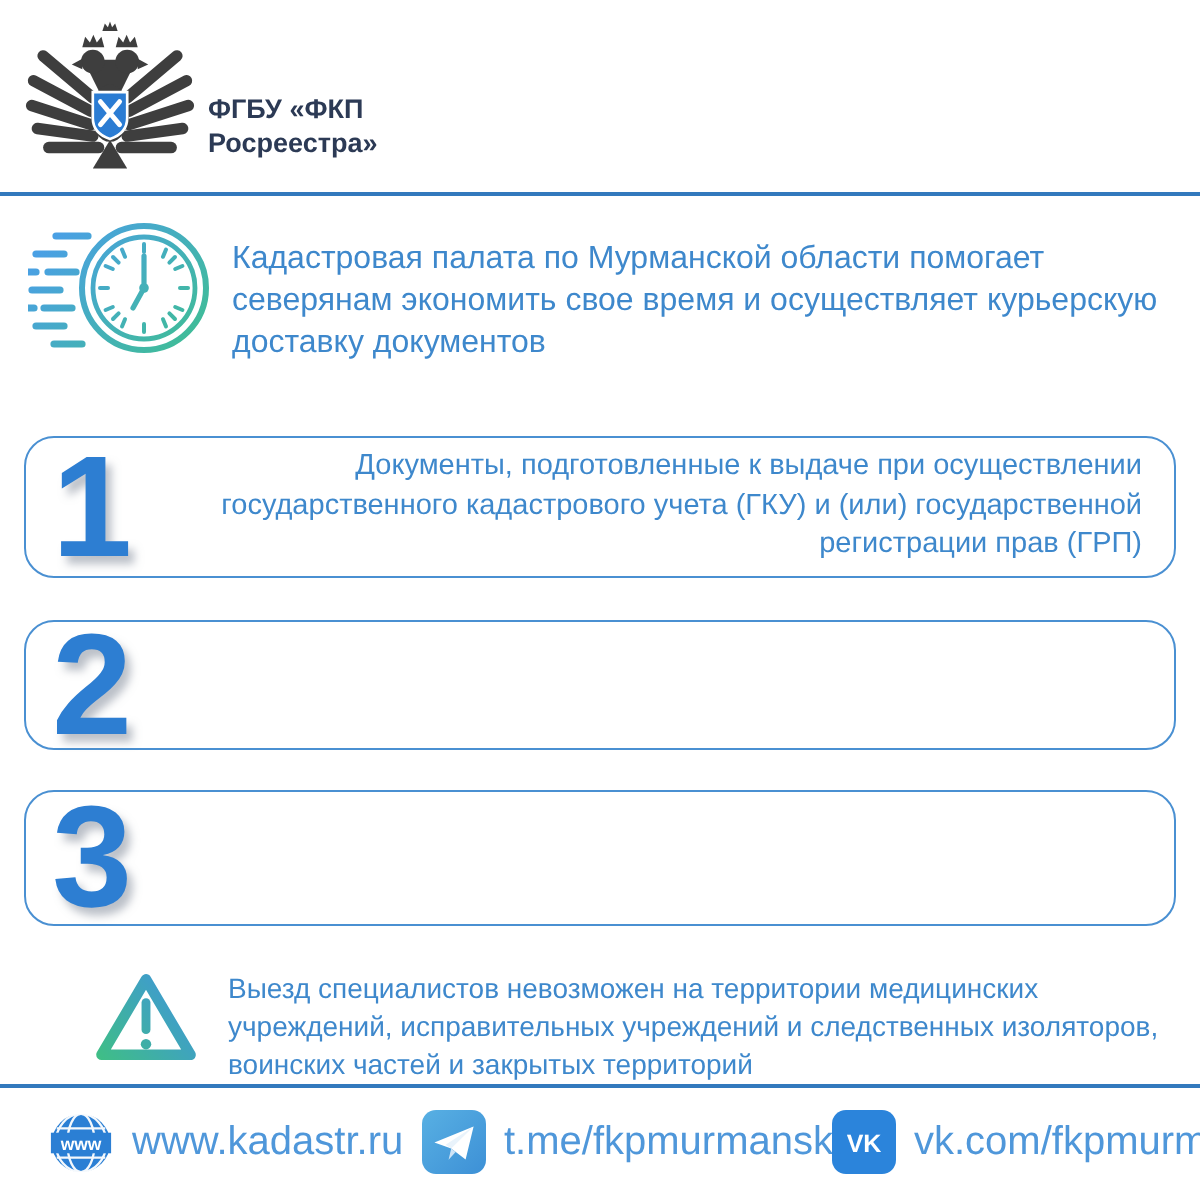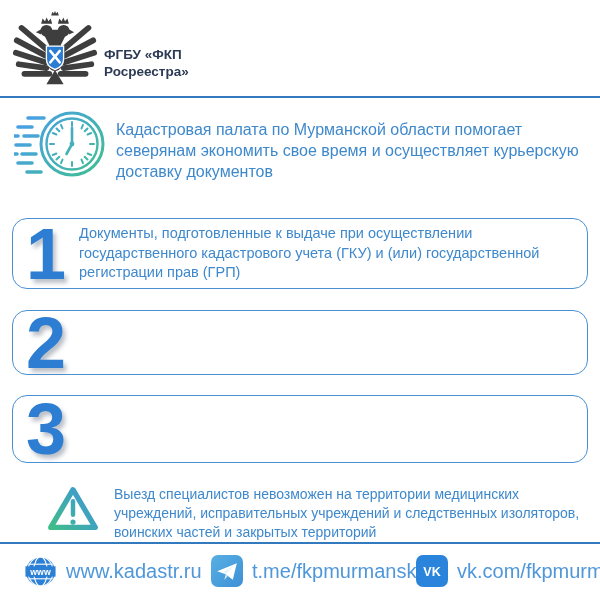--- a/index.html
+++ b/index.html
@@ -25,21 +25,21 @@
   
   .card{position:absolute;left:12px;width:576px;border:1.6px solid #4a90d2;
         border-radius:15px;display:flex;align-items:center;box-sizing:border-box;background:#fff;}
   .card.c1{top:218px;height:71px;}
   .card.c2{top:310px;height:65px;}
   .card.c3{top:395px;height:68px;}
   .card-num{width:66px;flex:0 0 66px;text-align:center;font-size:72px;font-weight:bold;
             color:#2d7ed2;line-height:60px;
             text-shadow:3px 4px 4px rgba(120,130,145,.5);}
   .card-text{flex:1;padding-right:14px;font-size:14.5px;line-height:19.5px;color:#3e88cc;
-             max-width:492px;}
+             max-width:492px;text-align:right;}
 
   
   .warning{position:absolute;left:44px;top:482px;display:flex;align-items:flex-start;}
   .warning-text{margin-left:12px;margin-top:3px;width:488px;font-size:14px;
                 line-height:19px;color:#3e88cc;}
 
   
   .footer{position:absolute;left:0;top:555px;width:556px;height:38px;}
   .f-link{position:absolute;top:0;display:flex;align-items:center;cursor:pointer;}
   .f-link.l1{left:24px;} .f-link.l2{left:211px;} .f-link.l3{left:416px;justify-content:space-between;}

